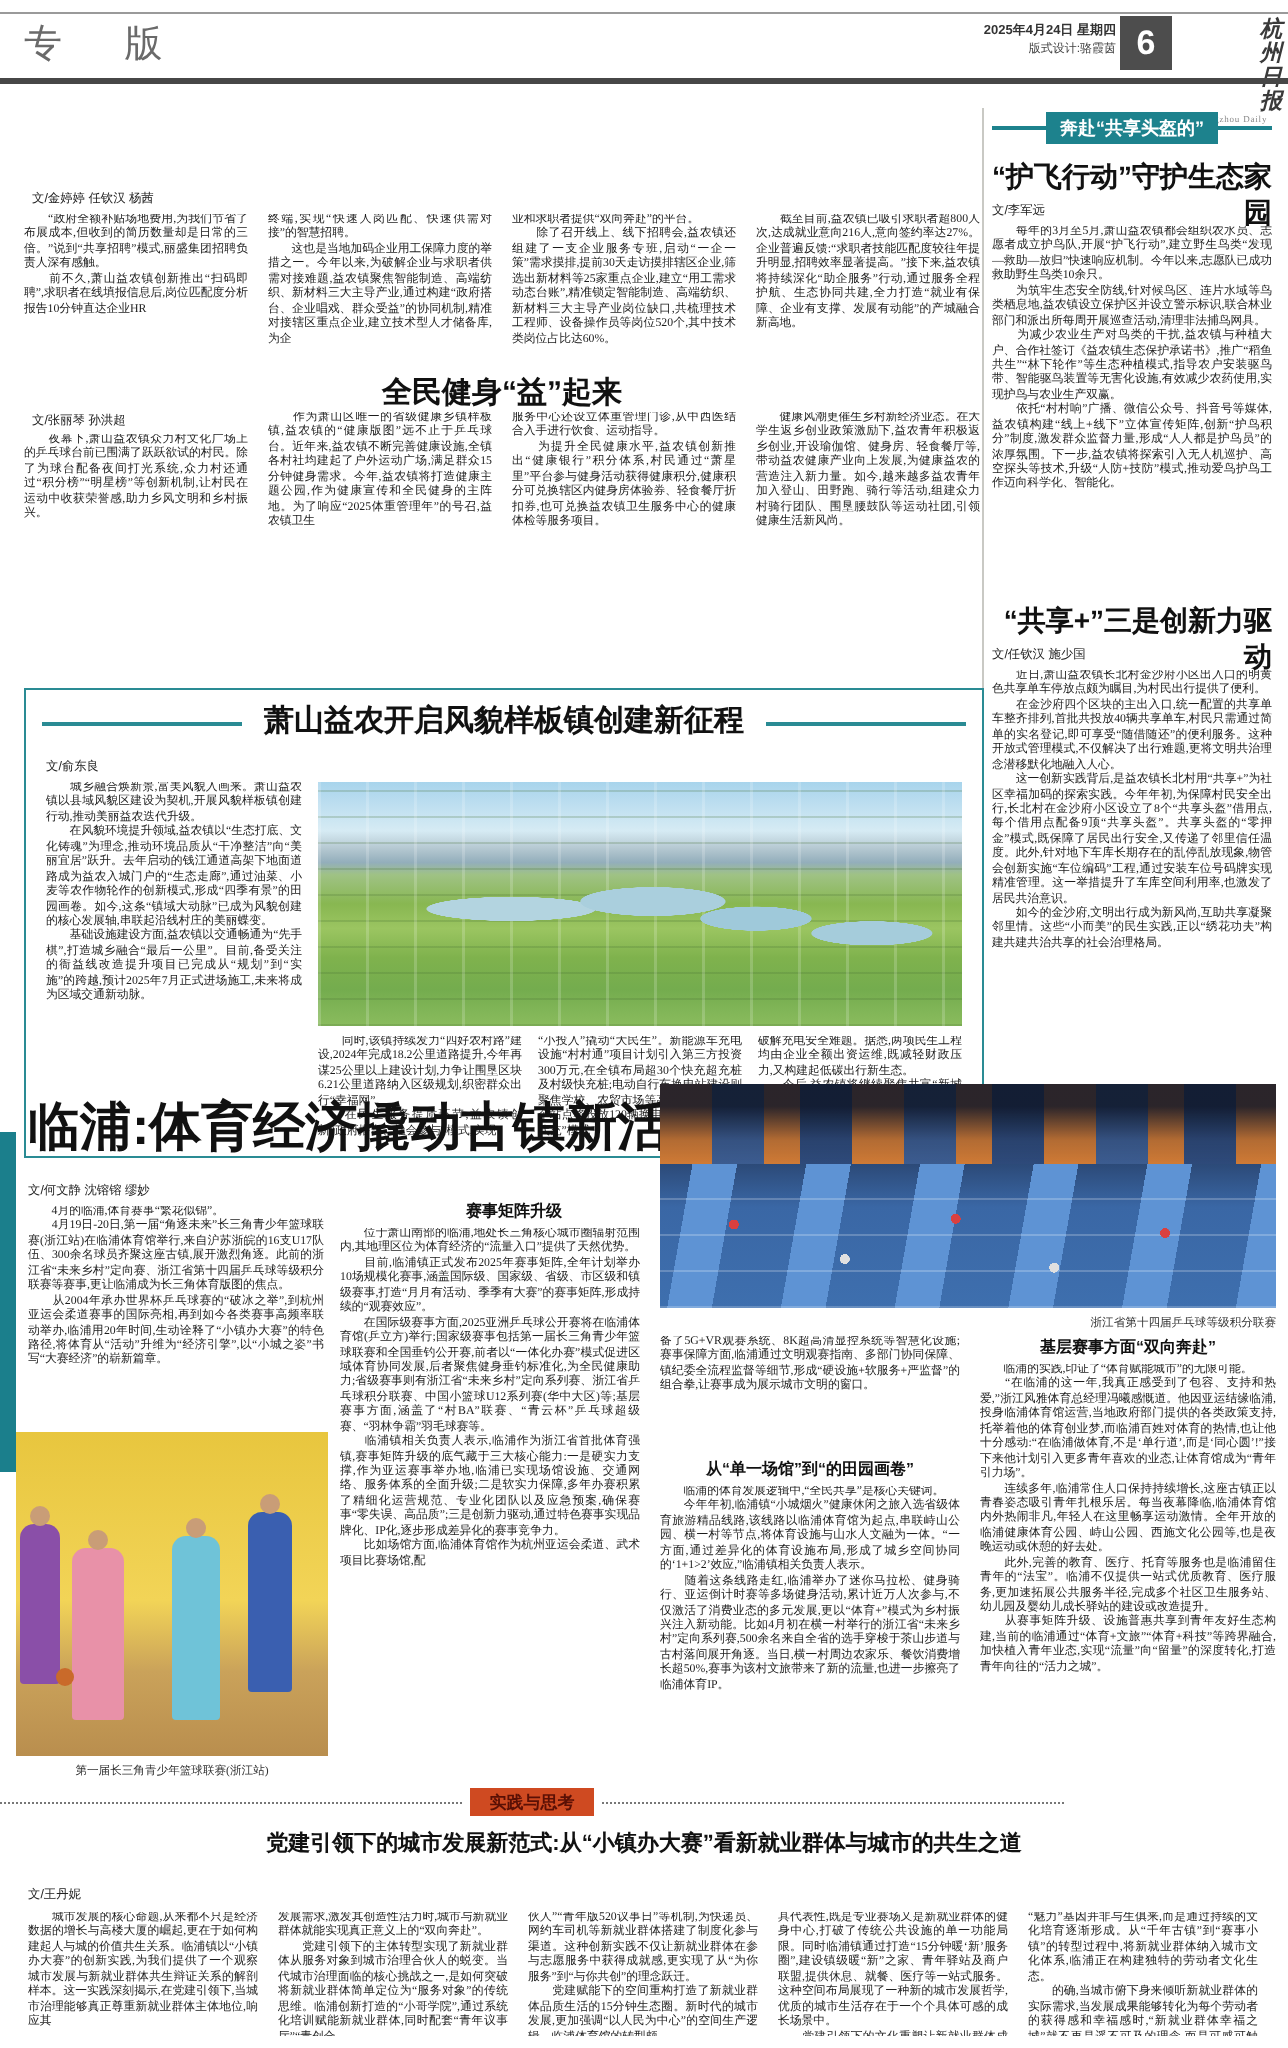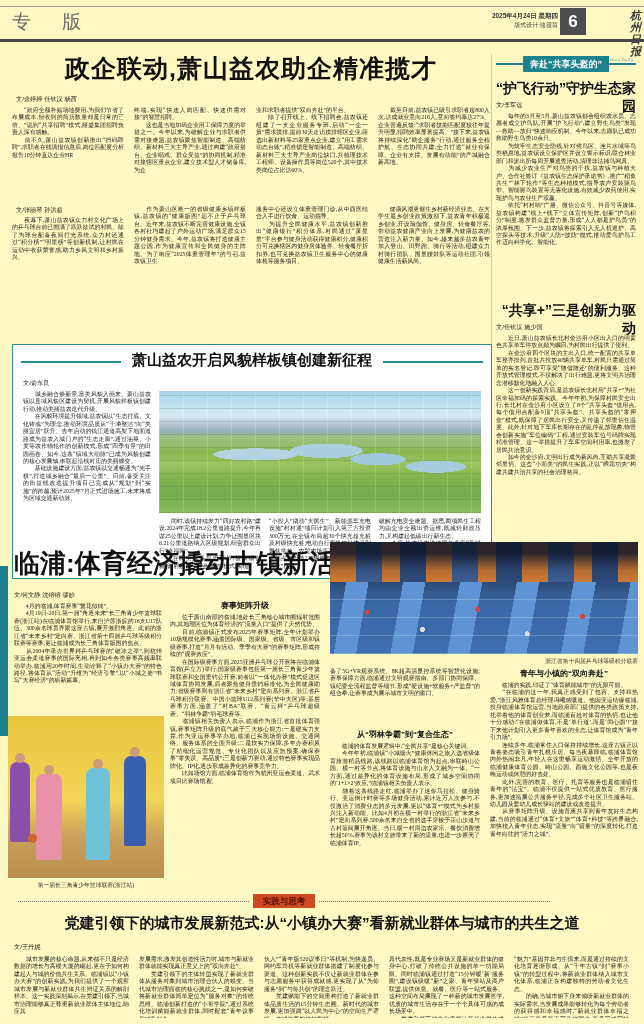--- a/index.html
+++ b/index.html
@@ -1,16 +1,16 @@
 <!DOCTYPE html>
 <html><head>
 <meta charset="utf-8">
 <style>
   html,body{margin:0;padding:0;background:#e8e8e4;}
-  #page{position:relative;width:644px;height:1024px;background:#fef9c3;margin:0 auto;
+  #page{position:relative;width:644px;height:1024px;background:#ffffff;margin:0 auto;
         font-family:"Liberation Serif",serif;color:#1b1b1b;overflow:hidden;text-decoration:underline;}
   .abs{position:absolute;}
   
   .hdr-thin{left:0;top:6px;width:644px;height:1px;background:#9a9a9a;}
   .hdr-thick{left:0;top:39px;width:644px;height:3px;background:#474747;}
   .sec-title{left:12px;top:9px;font-size:19px;letter-spacing:13px;color:#6a6a6a;
              font-family:"Liberation Sans",sans-serif;}
   .hdr-date{right:86px;top:11px;text-align:right;font-size:6.5px;line-height:1.55;color:#333;
             font-family:"Liberation Sans",sans-serif;font-weight:bold;}
   .hdr-date .credit{font-weight:normal;font-size:6px;color:#444;}
@@ -71,21 +71,21 @@
     background:linear-gradient(180deg,#e8c63e 0%,#f2d457 52%,#caa25a 74%,#b98e4e 100%);}
   .bb-player{position:absolute;border-radius:7px 7px 2px 2px;}
   .bb-player::before{content:"";position:absolute;top:-9px;left:50%;transform:translateX(-50%);
     width:10px;height:10px;border-radius:50%;background:#c99d77;}
   .bb-p1{left:28px;top:58px;width:26px;height:86px;background:#e891a8;}
   .bb-p2{left:78px;top:52px;width:24px;height:92px;background:#6fc3d8;}
   .bb-p3{left:116px;top:40px;width:22px;height:90px;background:#3a5fb0;}
   .bb-p4{left:2px;top:46px;width:20px;height:80px;background:#8a4fa8;}
   .bb-ball{position:absolute;left:20px;top:118px;width:9px;height:9px;border-radius:50%;background:#c96a2a;}
   
-  .dotrow{left:18px;top:894px;width:532px;display:flex;align-items:center;}
+  .dotrow{left:0;top:894px;width:532px;display:flex;align-items:center;}
   .dotline{flex:1;height:0;border-top:1px dotted #777;}
   .red-badge{background:#cf4a21;color:#5a1005;font-family:"Liberation Sans",sans-serif;
              font-weight:bold;font-size:8.5px;line-height:14px;padding:0 10px;margin:0 4px;}
 </style>
 </head>
 <body>
 
 <div id="page">
 
   <div class="abs hdr-thin"></div>
@@ -95,30 +95,30 @@
     <div class="credit">版式设计:骆霞茵</div>
   </div>
   <div class="abs page-box">6</div>
   <div class="abs masthead">
     <div class="mh">杭州日报</div>
     <div class="mh-en">Hangzhou Daily</div>
   </div>
   <div class="abs hdr-thick"></div>
   <div class="abs vrule"></div>
 
-  <div class="abs headline" style="left:12px;top:52px;width:478px;font-size:25px;letter-spacing:1px;">政企联动,萧山益农助企精准揽才</div>
   <div class="abs byline" style="left:16px;top:95px;">文/金婷婷 任钦汉 杨茜</div>
   <div class="abs col" style="left:12px;top:107px;width:112px;height:77px;">　　“政府全额补贴场地费用,为我们节省了布展成本,但收到的简历数量却是日常的三倍。”说到“共享招聘”模式,丽盛集团招聘负责人深有感触。
 　　前不久,萧山益农镇创新推出“扫码即聘”,求职者在线填报信息后,岗位匹配度分析报告10分钟直达企业HR</div>
   <div class="abs col" style="left:134px;top:107px;width:112px;height:77px;">终端,实现“快速人岗匹配、快速供需对接”的智慧招聘。
 　　这也是当地加码企业用工保障力度的举措之一。今年以来,为破解企业与求职者供需对接难题,益农镇聚焦智能制造、高端纺织、新材料三大主导产业,通过构建“政府搭台、企业唱戏、群众受益”的协同机制,精准对接辖区重点企业,建立技术型人才储备库,为企</div>
   <div class="abs col" style="left:256px;top:107px;width:112px;height:77px;">业和求职者提供“双向奔赴”的平台。
 　　除了召开线上、线下招聘会,益农镇还组建了一支企业服务专班,启动“一企一策”需求摸排,提前30天走访摸排辖区企业,筛选出新材料等25家重点企业,建立“用工需求动态台账”,精准锁定智能制造、高端纺织、新材料三大主导产业岗位缺口,共梳理技术工程师、设备操作员等岗位520个,其中技术类岗位占比达60%。</div>
   <div class="abs col" style="left:378px;top:107px;width:112px;height:77px;">　　截至目前,益农镇已吸引求职者超800人次,达成就业意向216人,意向签约率达27%。企业普遍反馈:“求职者技能匹配度较往年提升明显,招聘效率显著提高。”接下来,益农镇将持续深化“助企服务”行动,通过服务全程护航、生态协同共建,全力打造“就业有保障、企业有支撑、发展有动能”的产城融合新高地。</div>
 
+  <div class="abs headline" style="left:12px;top:187px;width:478px;font-size:15px;">全民健身“益”起来</div>
   <div class="abs byline" style="left:16px;top:206px;">文/张丽琴 孙洪超</div>
   <div class="abs col" style="left:12px;top:217px;width:112px;height:80px;">　　夜幕下,萧山益农镇众力村文化广场上的乒乓球台前已围满了跃跃欲试的村民。除了为球台配备夜间打光系统,众力村还通过“积分榜”“明星榜”等创新机制,让村民在运动中收获荣誉感,助力乡风文明和乡村振兴。</div>
   <div class="abs col" style="left:134px;top:206px;width:112px;height:91px;">　　作为萧山区唯一的省级健康乡镇样板镇,益农镇的“健康版图”远不止于乒乓球台。近年来,益农镇不断完善健康设施,全镇各村社均建起了户外运动广场,满足群众15分钟健身需求。今年,益农镇将打造健康主题公园,作为健康宣传和全民健身的主阵地。为了响应“2025体重管理年”的号召,益农镇卫生</div>
   <div class="abs col" style="left:256px;top:206px;width:112px;height:91px;">服务中心还设立体重管理门诊,从中西医结合入手进行饮食、运动指导。
 　　为提升全民健康水平,益农镇创新推出“健康银行”积分体系,村民通过“萧星里”平台参与健身活动获得健康积分,健康积分可兑换辖区内健身房体验券、轻食餐厅折扣券,也可兑换益农镇卫生服务中心的健康体检等服务项目。</div>
   <div class="abs col" style="left:378px;top:206px;width:112px;height:91px;">　　健康风潮更催生乡村新经济业态。在大学生返乡创业政策激励下,益农青年积极返乡创业,开设瑜伽馆、健身房、轻食餐厅等,带动益农健康产业向上发展,为健康益农的营造注入新力量。如今,越来越多益农青年加入登山、田野跑、骑行等活动,组建众力村骑行团队、围垦腰鼓队等运动社团,引领健康生活新风尚。</div>
 
   <div class="abs a3box">
     <div class="abs sideline" style="left:8px;"></div>
     <div class="abs sideline" style="right:8px;"></div>
@@ -169,46 +169,46 @@
 
   <div class="abs photo-bb">
     <div class="bb-player bb-p4"></div>
     <div class="bb-player bb-p1"></div>
     <div class="bb-player bb-p2"></div>
     <div class="bb-player bb-p3"></div>
     <div class="bb-ball"></div>
   </div>
   <div class="abs caption" style="left:8px;top:881px;width:156px;text-align:center;">第一届长三角青少年篮球联赛(浙江站)</div>
 
-  <div class="abs subhead" style="left:170px;top:600px;width:150px;">赛事矩阵升级</div>
+  <div class="abs subhead" style="left:182px;top:600px;width:150px;">赛事矩阵升级</div>
   <div class="abs col" style="left:170px;top:614px;width:150px;height:288px;">　　位于萧山南部的临浦,地处长三角核心城市圈辐射范围内,其地理区位为体育经济的“流量入口”提供了天然优势。
 　　目前,临浦镇正式发布2025年赛事矩阵,全年计划举办10场规模化赛事,涵盖国际级、国家级、省级、市区级和镇级赛事,打造“月月有活动、季季有大赛”的赛事矩阵,形成持续的“观赛效应”。
 　　在国际级赛事方面,2025亚洲乒乓球公开赛将在临浦体育馆(乒立方)举行;国家级赛事包括第一届长三角青少年篮球联赛和全国垂钓公开赛,前者以“一体化办赛”模式促进区域体育协同发展,后者聚焦健身垂钓标准化,为全民健康助力;省级赛事则有浙江省“未来乡村”定向系列赛、浙江省乒乓球积分联赛、中国小篮球U12系列赛(华中大区)等;基层赛事方面,涵盖了“村BA”联赛、“青云杯”乒乓球超级赛、“羽林争霸”羽毛球赛等。
 　　临浦镇相关负责人表示,临浦作为浙江省首批体育强镇,赛事矩阵升级的底气藏于三大核心能力:一是硬实力支撑,作为亚运赛事举办地,临浦已实现场馆设施、交通网络、服务体系的全面升级;二是软实力保障,多年办赛积累了精细化运营规范、专业化团队以及应急预案,确保赛事“零失误、高品质”;三是创新力驱动,通过特色赛事实现品牌化、IP化,逐步形成差异化的赛事竞争力。
 　　比如场馆方面,临浦体育馆作为杭州亚运会柔道、武术项目比赛场馆,配</div>
 
   <div class="abs col" style="left:330px;top:668px;width:150px;height:58px;">备了5G+VR观赛系统、8K超高清显控系统等智慧化设施;赛事保障方面,临浦通过文明观赛指南、多部门协同保障、镇纪委全流程监督等细节,形成“硬设施+软服务+严监督”的组合拳,让赛事成为展示城市文明的窗口。</div>
-  <div class="abs subhead" style="left:330px;top:729px;width:150px;">从“羽林争霸”到“复合生态”</div>
+  <div class="abs subhead" style="left:330px;top:729px;width:150px;">从“单一场馆”到“的田园画卷”</div>
   <div class="abs col" style="left:330px;top:743px;width:150px;height:159px;">　　临浦的体育发展逻辑中,“全民共享”是核心关键词。
 　　今年年初,临浦镇“小城烟火”健康休闲之旅入选省级体育旅游精品线路,该线路以临浦体育馆为起点,串联峙山公园、横一村等节点,将体育设施与山水人文融为一体。“一方面,通过差异化的体育设施布局,形成了城乡空间协同的‘1+1&gt;2’效应,”临浦镇相关负责人表示。
 　　随着这条线路走红,临浦举办了迷你马拉松、健身骑行、亚运倒计时赛等多场健身活动,累计近万人次参与,不仅激活了消费业态的多元发展,更以“体育+”模式为乡村振兴注入新动能。比如4月初在横一村举行的浙江省“未来乡村”定向系列赛,500余名来自全省的选手穿梭于茶山步道与古村落间展开角逐。当日,横一村周边农家乐、餐饮消费增长超50%,赛事为该村文旅带来了新的流量,也进一步擦亮了临浦体育IP。</div>
 
-  <div class="abs subhead" style="left:490px;top:668px;width:148px;">青年与小镇的“双向奔赴”</div>
+  <div class="abs subhead" style="left:490px;top:668px;width:148px;">基层赛事方面“双向奔赴”</div>
   <div class="abs col" style="left:490px;top:682px;width:148px;height:220px;">　　临浦的实践,印证了“体育赋能城市”的无限可能。
 　　“在临浦的这一年,我真正感受到了包容、支持和热爱,”浙江风雅体育总经理冯曦感慨道。他因亚运结缘临浦,投身临浦体育馆运营,当地政府部门提供的各类政策支持,托举着他的体育创业梦,而临浦百姓对体育的热情,也让他十分感动:“在临浦做体育,不是‘单行道’,而是‘同心圆’!”接下来他计划引入更多青年喜欢的业态,让体育馆成为“青年引力场”。
 　　连续多年,临浦常住人口保持持续增长,这座古镇正以青春姿态吸引青年扎根乐居。每当夜幕降临,临浦体育馆内外热闹非凡,年轻人在这里畅享运动激情。全年开放的临浦健康体育公园、峙山公园、西施文化公园等,也是夜晚运动或休憩的好去处。
 　　此外,完善的教育、医疗、托育等服务也是临浦留住青年的“法宝”。临浦不仅提供一站式优质教育、医疗服务,更加速拓展公共服务半径,完成多个社区卫生服务站、幼儿园及婴幼儿成长驿站的建设或改造提升。
 　　从赛事矩阵升级、设施普惠共享到青年友好生态构建,当前的临浦通过“体育+文旅”“体育+科技”等跨界融合,加快植入青年业态,实现“流量”向“留量”的深度转化,打造青年向往的“活力之城”。</div>
 
   <div class="abs dotrow">
     <div class="dotline"></div>
     <div class="red-badge">实践与思考</div>
     <div class="dotline"></div>
   </div>
-  <div class="abs headline" style="left:12px;top:914px;width:620px;font-size:15px;">党建引领下的城市发展新范式:从“小镇办大赛”看新就业群体与城市的共生之道</div>
+  <div class="abs headline" style="left:12px;top:914px;width:620px;font-size:11px;">党建引领下的城市发展新范式:从“小镇办大赛”看新就业群体与城市的共生之道</div>
   <div class="abs byline" style="left:14px;top:943px;">文/王丹妮</div>
   <div class="abs col" style="left:14px;top:956px;width:115px;height:62px;">　　城市发展的核心命题,从来都不只是经济数据的增长与高楼大厦的崛起,更在于如何构建起人与城的价值共生关系。临浦镇以“小镇办大赛”的创新实践,为我们提供了一个观察城市发展与新就业群体共生辩证关系的解剖样本。这一实践深刻揭示,在党建引领下,当城市治理能够真正尊重新就业群体主体地位,响应其</div>
   <div class="abs col" style="left:139px;top:956px;width:115px;height:62px;">发展需求,激发其创造性活力时,城市与新就业群体就能实现真正意义上的“双向奔赴”。
 　　党建引领下的主体转型实现了新就业群体从服务对象到城市治理合伙人的蜕变。当代城市治理面临的核心挑战之一,是如何突破将新就业群体简单定位为“服务对象”的传统思维。临浦创新打造的“小哥学院”,通过系统化培训赋能新就业群体,同时配套“青年议事厅”“青创合</div>
   <div class="abs col" style="left:264px;top:956px;width:115px;height:62px;">伙人”“青年版520议事日”等机制,为快递员、网约车司机等新就业群体搭建了制度化参与渠道。这种创新实践不仅让新就业群体在参与志愿服务中获得成就感,更实现了从“为你服务”到“与你共创”的理念跃迁。
 　　党建赋能下的空间重构打造了新就业群体品质生活的15分钟生态圈。新时代的城市发展,更加强调“以人民为中心”的空间生产逻辑。临浦体育馆的转型颇</div>
   <div class="abs col" style="left:389px;top:956px;width:115px;height:62px;">具代表性,既是专业赛场又是新就业群体的健身中心,打破了传统公共设施的单一功能局限。同时临浦镇通过打造“15分钟暖‘新’服务圈”,建设镇级暖“新”之家、青年驿站及商户联盟,提供休息、就餐、医疗等一站式服务。这种空间布局展现了一种新的城市发展哲学,优质的城市生活存在于一个个具体可感的成长场景中。
 　　党建引领下的文化重塑让新就业群体成为城市精神的重要塑造者。城市的</div>
   <div class="abs col" style="left:514px;top:956px;width:115px;height:62px;">“魅力”基因并非与生俱来,而是通过持续的文化培育逐渐形成。从“千年古镇”到“赛事小镇”的转型过程中,将新就业群体纳入城市文化体系,临浦正在构建独特的劳动者文化生态。
 　　的确,当城市俯下身来倾听新就业群体的实际需求,当发展成果能够转化为每个劳动者的获得感和幸福感时,“新就业群体幸福之城”就不再是遥不可及的理念,而是可感可触的现实。</div>

